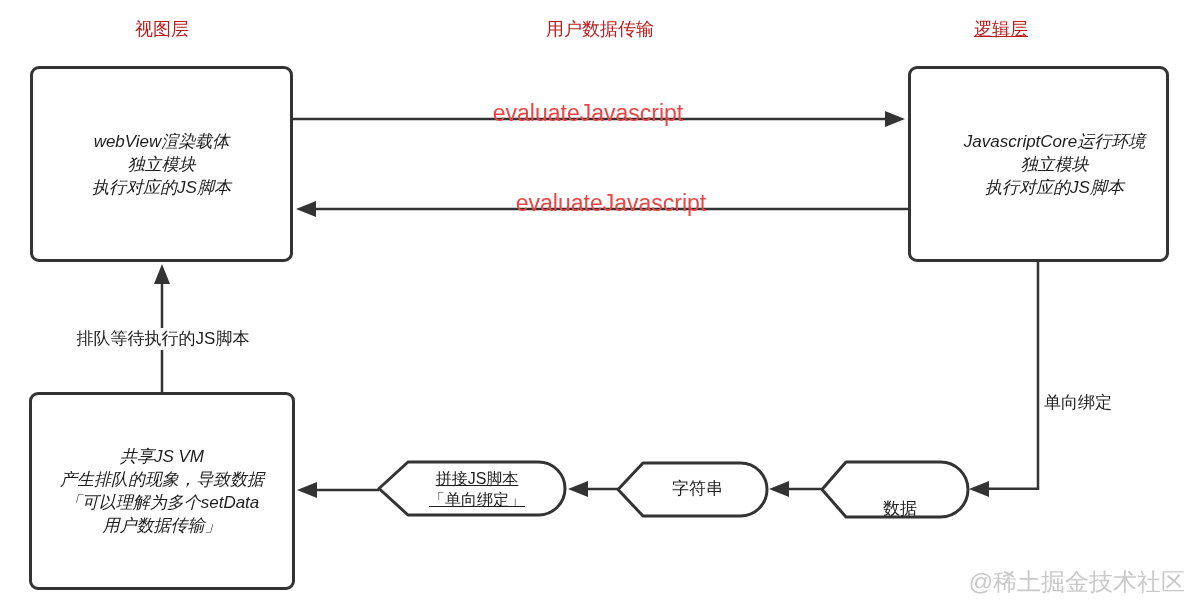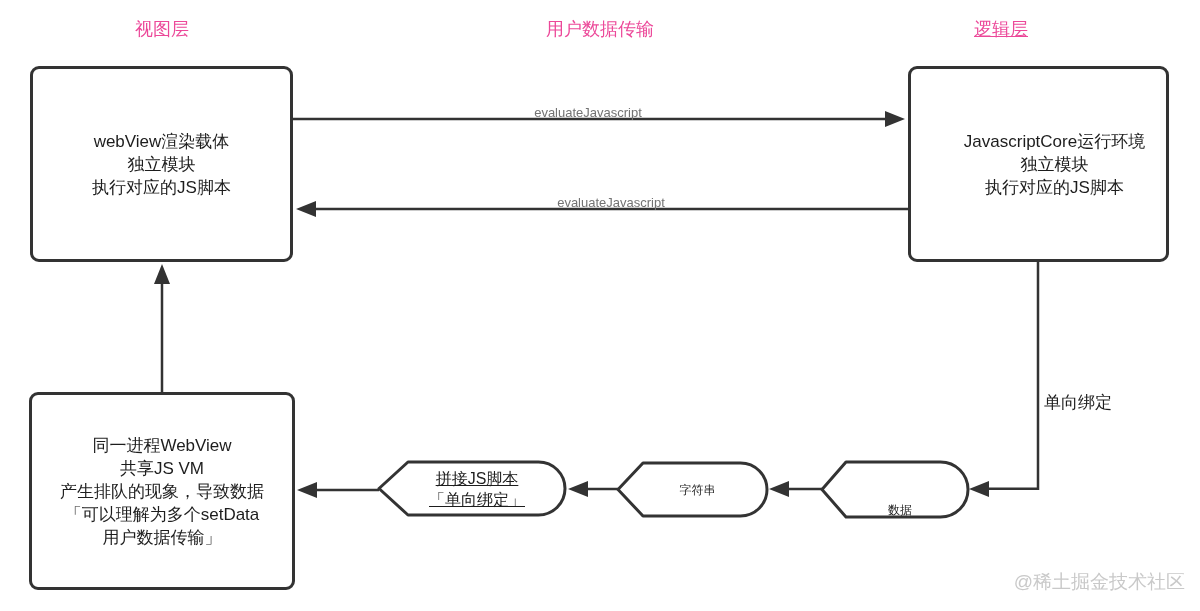--- a/index.html
+++ b/index.html
@@ -6,48 +6,49 @@
   #canvas{
     position:relative;
     width:1200px;height:611px;
     background:#ffffff;
     font-family:"Liberation Sans","DejaVu Sans",sans-serif;
     overflow:hidden;
   }
   svg#wires{position:absolute;left:0;top:0;}
   .col-title{
     position:absolute;top:18px;height:22px;line-height:22px;
-    font-size:18px;color:#ec4899;text-align:left;white-space:nowrap;
+    font-size:18px;color:#b91c1c;text-align:left;white-space:nowrap;
     transform:translateX(-50%);
   }
   .node-box{
     position:absolute;
     border:3px solid #333333;border-radius:9px;background:#ffffff;
     display:flex;flex-direction:column;align-items:center;justify-content:center;
     font-size:17px;line-height:23px;color:#1d1d1d;text-align:center;
     box-sizing:border-box;
+    font-style:italic;
   }
   .edge-label-en{
     position:absolute;width:240px;text-align:center;transform:translateX(-50%);
-    font-size:13px;line-height:22px;color:#737373;white-space:nowrap;
+    font-size:23px;line-height:22px;color:#ef4444;white-space:nowrap;
   }
   .edge-label-zh{
     position:absolute;transform:translateX(-50%);
     font-size:17px;line-height:22px;color:#1d1d1d;white-space:nowrap;
     background:#ffffff;padding:0 3px;
   }
   .hex-label{
     position:absolute;display:flex;flex-direction:column;align-items:center;justify-content:center;
     text-align:center;color:#1d1d1d;white-space:nowrap;
   }
   .hex-label.small{font-size:16px;line-height:21px;text-decoration:underline;}
-  .hex-label.single{font-size:12px;line-height:22px;}
+  .hex-label.single{font-size:17px;line-height:22px;font-family:Liberation Mono, monospace;}
   .watermark{
     position:absolute;right:15px;top:570px;height:23px;line-height:23px;
-    font-size:19px;color:#c9c9c9;white-space:nowrap;
+    font-size:24px;color:#c9c9c9;white-space:nowrap;
   }
 </style>
 </head>
 <body>
 
 <div id="canvas">
 
   <svg id="wires" width="1200" height="611" viewBox="0 0 1200 611">
     <g stroke="#333333" stroke-width="2.5" fill="none">
 
@@ -91,29 +92,29 @@
     <div>执行对应的JS脚本</div>
   </div>
 
   <div class="node-box" style="left:908px;top:66px;width:261px;height:196px;padding-left:32px;">
     <div>JavascriptCore运行环境</div>
     <div>独立模块</div>
     <div>执行对应的JS脚本</div>
   </div>
 
   <div class="node-box" style="left:29px;top:392px;width:266px;height:198px;">
-    <div>同一进程WebView</div>
     <div>共享JS VM</div>
     <div>产生排队的现象，导致数据</div>
     <div>「可以理解为多个setData</div>
     <div>用户数据传输」</div>
   </div>
 
   <div class="edge-label-en" style="left:588px;top:102px;">evaluateJavascript</div>
   <div class="edge-label-en" style="left:611px;top:192px;">evaluateJavascript</div>
+  <div class="edge-label-zh" style="left:163px;top:328px;">排队等待执行的JS脚本</div>
   <div class="edge-label-zh" style="left:1038px;top:392px;margin-left:40px;">单向绑定</div>
 
   <div class="hex-label small" style="left:389px;top:462px;width:176px;height:53px;">
     <div>拼接JS脚本</div>
     <div>「单向绑定」</div>
   </div>
   <div class="hex-label single" style="left:628px;top:463px;width:139px;height:53px;">
     <div>字符串</div>
   </div>
   <div class="hex-label single" style="left:832px;top:482px;width:136px;height:55px;">

